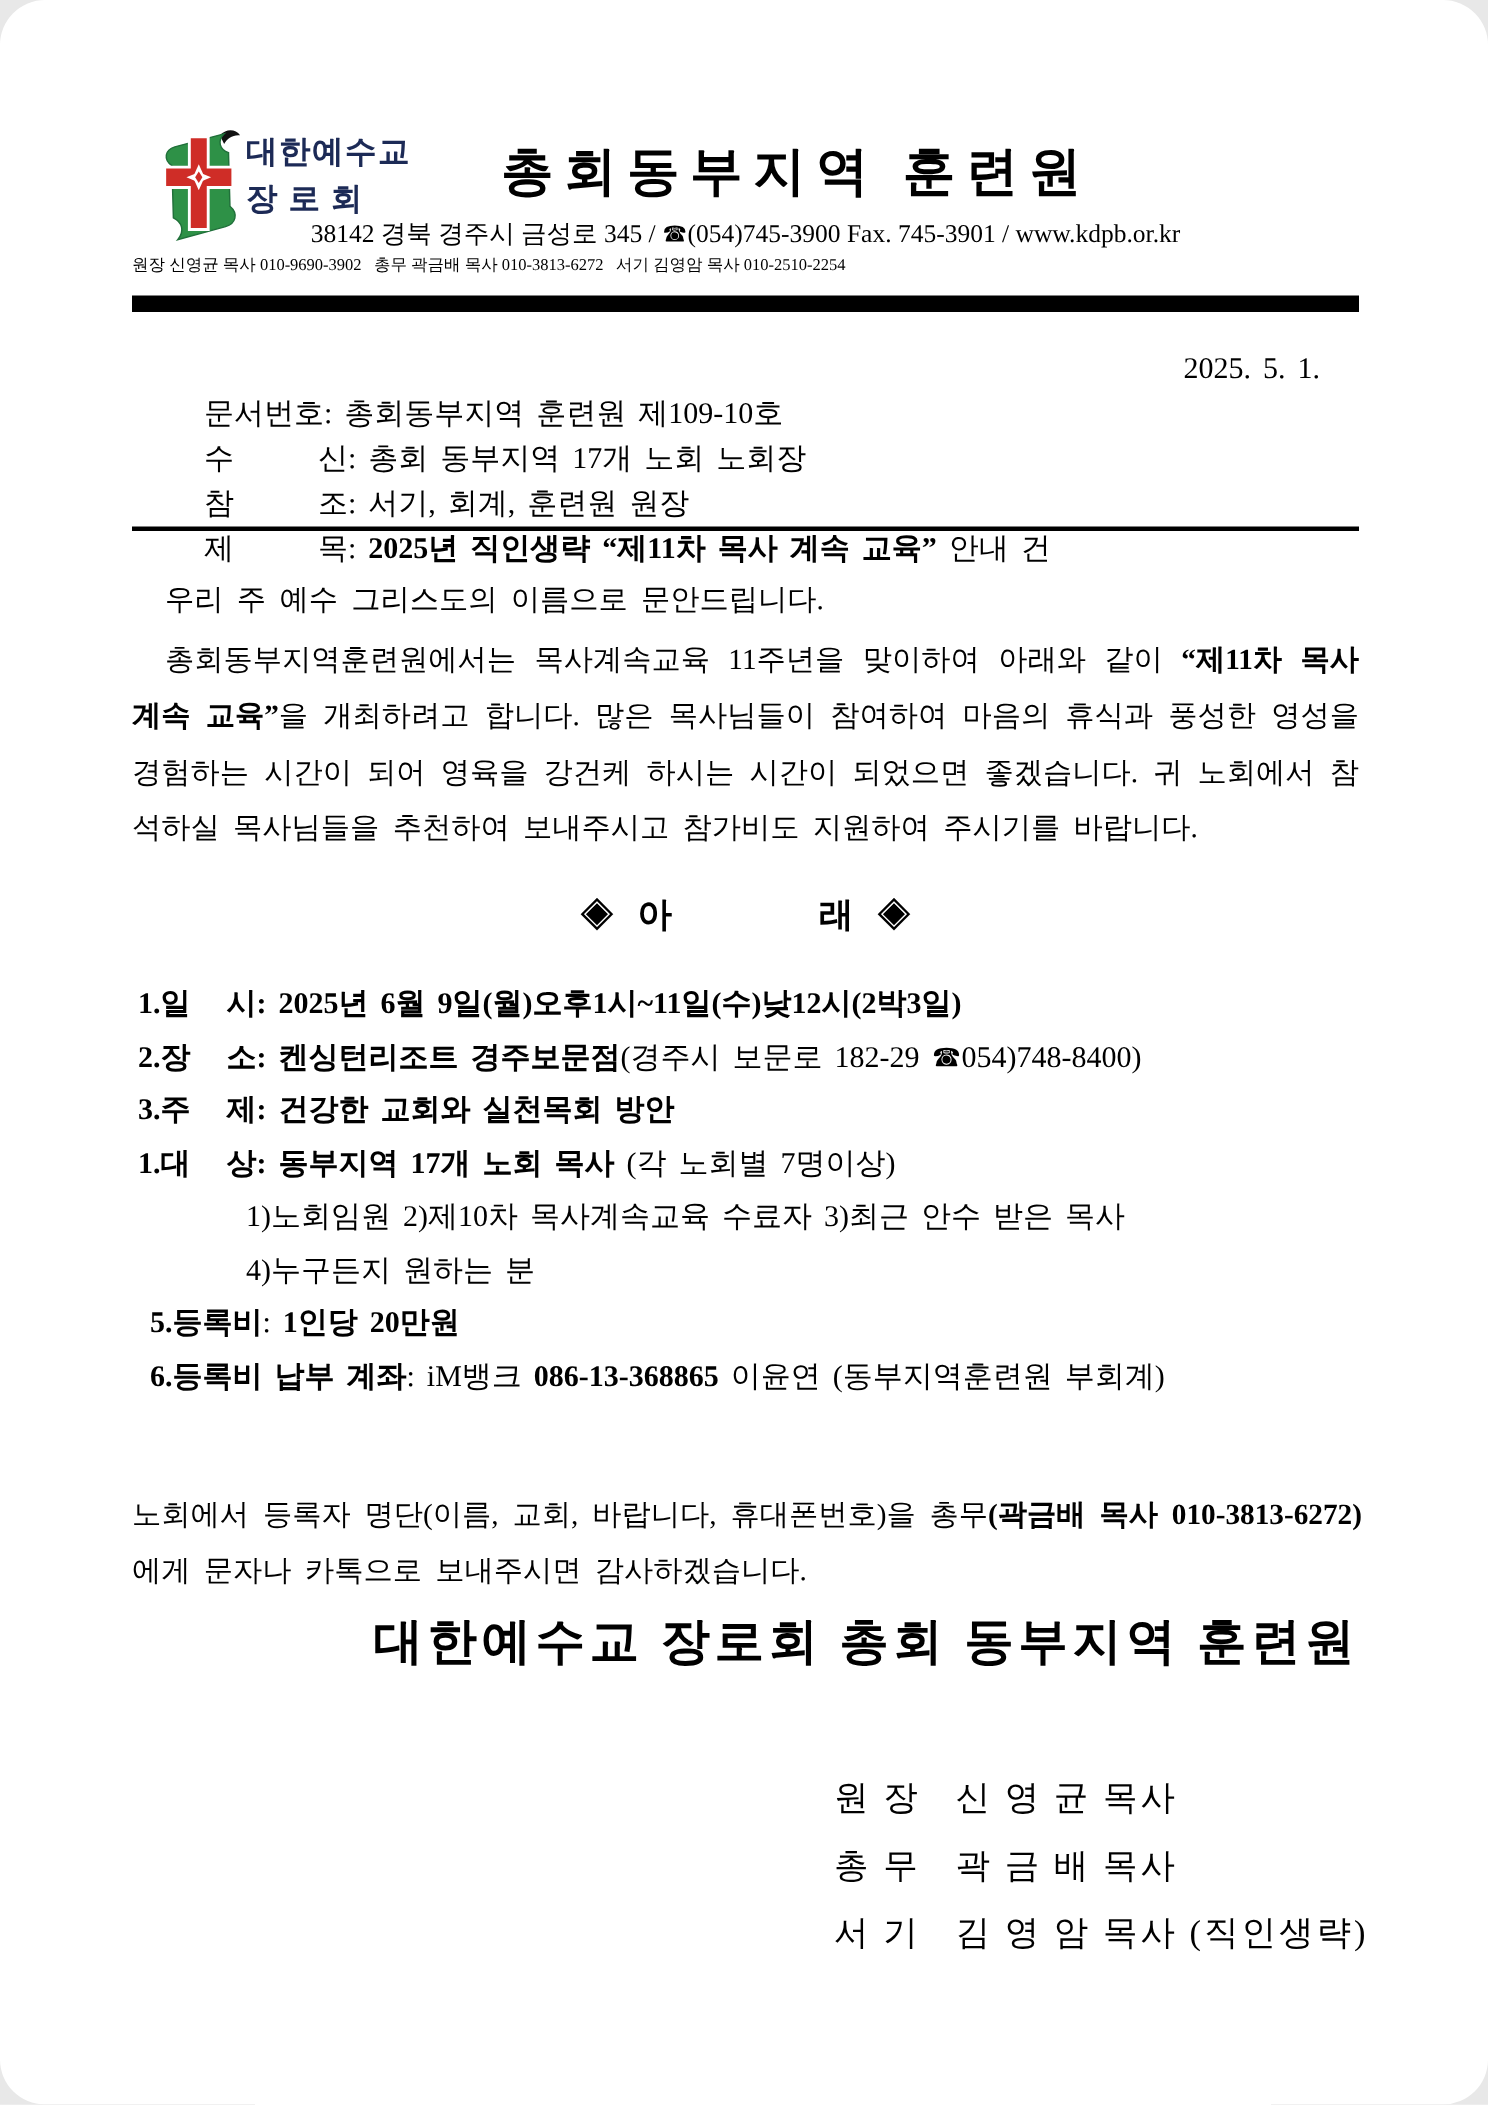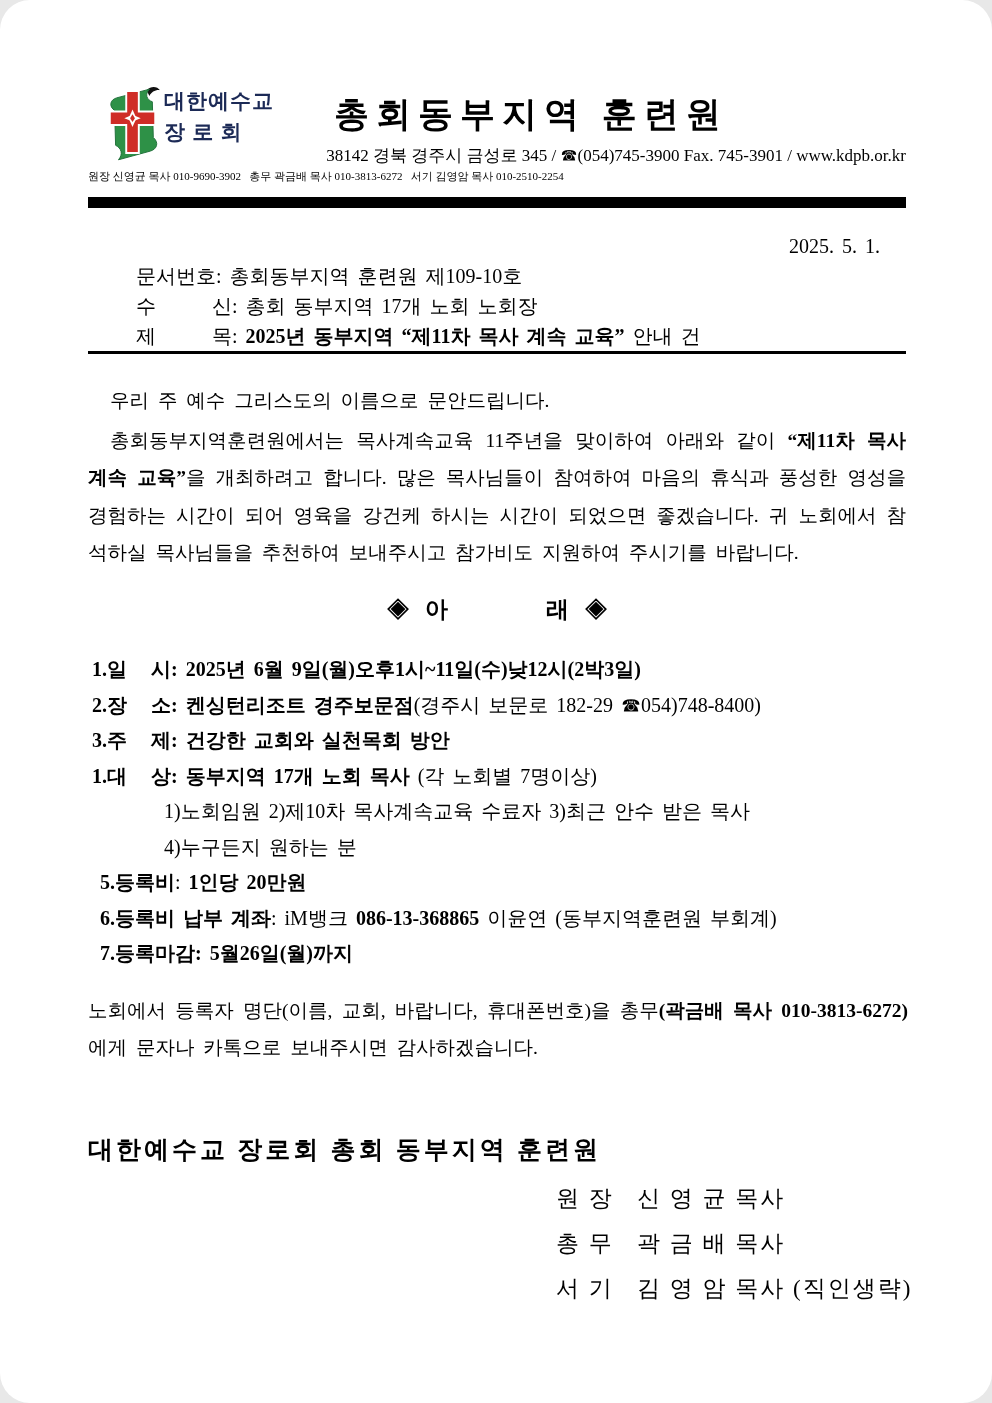--- a/index.html
+++ b/index.html
@@ -14,21 +14,21 @@
     border-radius:30px;
   }
   .b{font-weight:bold;}
 
   
   .logo{position:absolute;left:104px;top:84px;width:58px;height:80px;}
   .orgname{position:absolute;left:164px;top:86px;line-height:31px;
            font-size:21px;font-weight:bold;color:#1c2a56;letter-spacing:1px;white-space:pre;}
   .headtitle{position:absolute;left:293px;top:91px;font-size:35px;font-weight:bold;
              letter-spacing:7px;white-space:nowrap;margin-left:41px;}
-  .addr{position:absolute;left:88px;top:144px;width:818px;text-align:right;
+  .addr{position:absolute;left:88px;top:144px;width:818px;text-align:center;
         font-size:17px;white-space:pre;}
   .contactline{position:absolute;left:88px;top:169px;width:818px;text-align:left;
         font-size:11px;white-space:pre;}
   .blackbar{position:absolute;left:88px;top:197px;width:818px;height:11px;background:#000;}
 
   
   .docinfo{position:absolute;left:88px;top:231px;width:818px;font-size:20px;word-spacing:3px;}
   .docrow{position:relative;height:30px;line-height:30px;white-space:pre;}
   .docdate{position:absolute;right:26px;top:0;}
   .thinrule{position:absolute;left:88px;top:351px;width:818px;height:3px;background:#000;}
@@ -50,22 +50,22 @@
   .items{position:absolute;left:92px;top:652px;width:814px;font-size:20px;
          line-height:35.5px;word-spacing:3px;}
   .item{white-space:pre-wrap;}
   .item.sub{padding-left:72px;}
   .item.ind{padding-left:8px;}
 
   .closing{position:absolute;left:88px;top:972px;width:820px;font-size:19.5px;
            line-height:37px;text-align:justify;word-spacing:4px;}
 
   
-  .sigorg{position:absolute;left:88px;top:1133px;width:818px;text-align:left;
-          font-size:25px;font-weight:bold;letter-spacing:3px;white-space:pre;}
+  .sigorg{position:absolute;left:88px;top:1072px;width:818px;text-align:right;
+          font-size:33px;font-weight:bold;letter-spacing:3px;white-space:pre;}
   .officers{position:absolute;left:556px;top:1176px;font-size:23px;line-height:45px;
             letter-spacing:2px;white-space:pre;}
 </style>
 </head>
 <body>
 
 <div class="page">
 
   <svg class="logo" viewBox="0 0 60 82" aria-hidden="true">
 
@@ -92,21 +92,24 @@
 
   <div class="docinfo">
     <div class="docrow">
       <span>문서번호: </span><span><span>총회동부지역 훈련원 제109-10호</span></span>
       <span class="docdate">2025. 5. 1.</span>
     </div>
     <div class="docrow">
       <span>수       신: </span><span><span>총회 동부지역 17개 노회 노회장</span></span>
     </div>
     <div class="docrow">
-      <span>제       목: </span><span><span class="b">2025년 동부지역 “제11차 목사 계속 교육”</span><span> 안내 건</span></span>
+      <span>참       조: </span><span><span>서기, 회계, 훈련원 원장</span></span>
+    </div>
+    <div class="docrow">
+      <span>제       목: </span><span><span class="b">2025년 직인생략 “제11차 목사 계속 교육”</span><span> 안내 건</span></span>
     </div>
   </div>
   <div class="thinrule"></div>
 
   <p class="greeting"><span>우리 주 예수 그리스도의 이름으로 문안드립니다.</span></p>
   <p class="intro"><span>총회동부지역훈련원에서는 목사계속교육 11주년을 맞이하여 아래와 같이 </span><span class="b">“제11차 목사 계속 교육”</span><span>을 개최하려고 합니다. 많은 목사님들이 참여하여 마음의 휴식과 풍성한 영성을 경험하는 시간이 되어 영육을 강건케 하시는 시간이 되었으면 좋겠습니다. 귀 노회에서 참석하실 목사님들을 추천하여 보내주시고 참가비도 지원하여 주시기를 바랍니다.</span></p>
 
   <div class="divider">
     <span class="dsym lsym">◈</span>
     <span class="ltxt">아</span>
@@ -116,21 +119,20 @@
 
   <div class="items">
     <div class="item"><span class="b">1.일   시: 2025년 6월 9일(월)오후1시~11일(수)낮12시(2박3일)</span></div>
     <div class="item"><span class="b">2.장   소: 켄싱턴리조트 경주보문점</span><span>(경주시 보문로 182-29 ☎054)748-8400)</span></div>
     <div class="item"><span class="b">3.주   제: 건강한 교회와 실천목회 방안</span></div>
     <div class="item"><span class="b">1.대   상: 동부지역 17개 노회 목사 </span><span>(각 노회별 7명이상)</span></div>
     <div class="item sub"><span>1)노회임원 2)제10차 목사계속교육 수료자 3)최근 안수 받은 목사</span></div>
     <div class="item sub"><span>4)누구든지 원하는 분</span></div>
     <div class="item ind"><span class="b">5.등록비</span><span>: </span><span class="b">1인당 20만원</span></div>
     <div class="item ind"><span class="b">6.등록비 납부 계좌</span><span>: iM뱅크 </span><span class="b">086-13-368865</span><span> 이윤연 (동부지역훈련원 부회계)</span></div>
-    <div class="item ind"><span class="b">7.등록마감: 5월26일(월)까지</span></div>
   </div>
 
   <p class="closing"><span>노회에서 등록자 명단(이름, 교회, 바랍니다, 휴대폰번호)을 총무</span><span class="b">(곽금배 목사 010-3813-6272)</span><span>에게 문자나 카톡으로 보내주시면 감사하겠습니다.</span></p>
 
   <div class="sigorg">대한예수교 장로회 총회 동부지역 훈련원</div>
   <div class="officers"><span>원 장   신 영 균 목사</span>
 <span>총 무   곽 금 배 목사</span>
 <span>서 기   김 영 암 목사 (직인생략)</span></div>
 
 </div>

